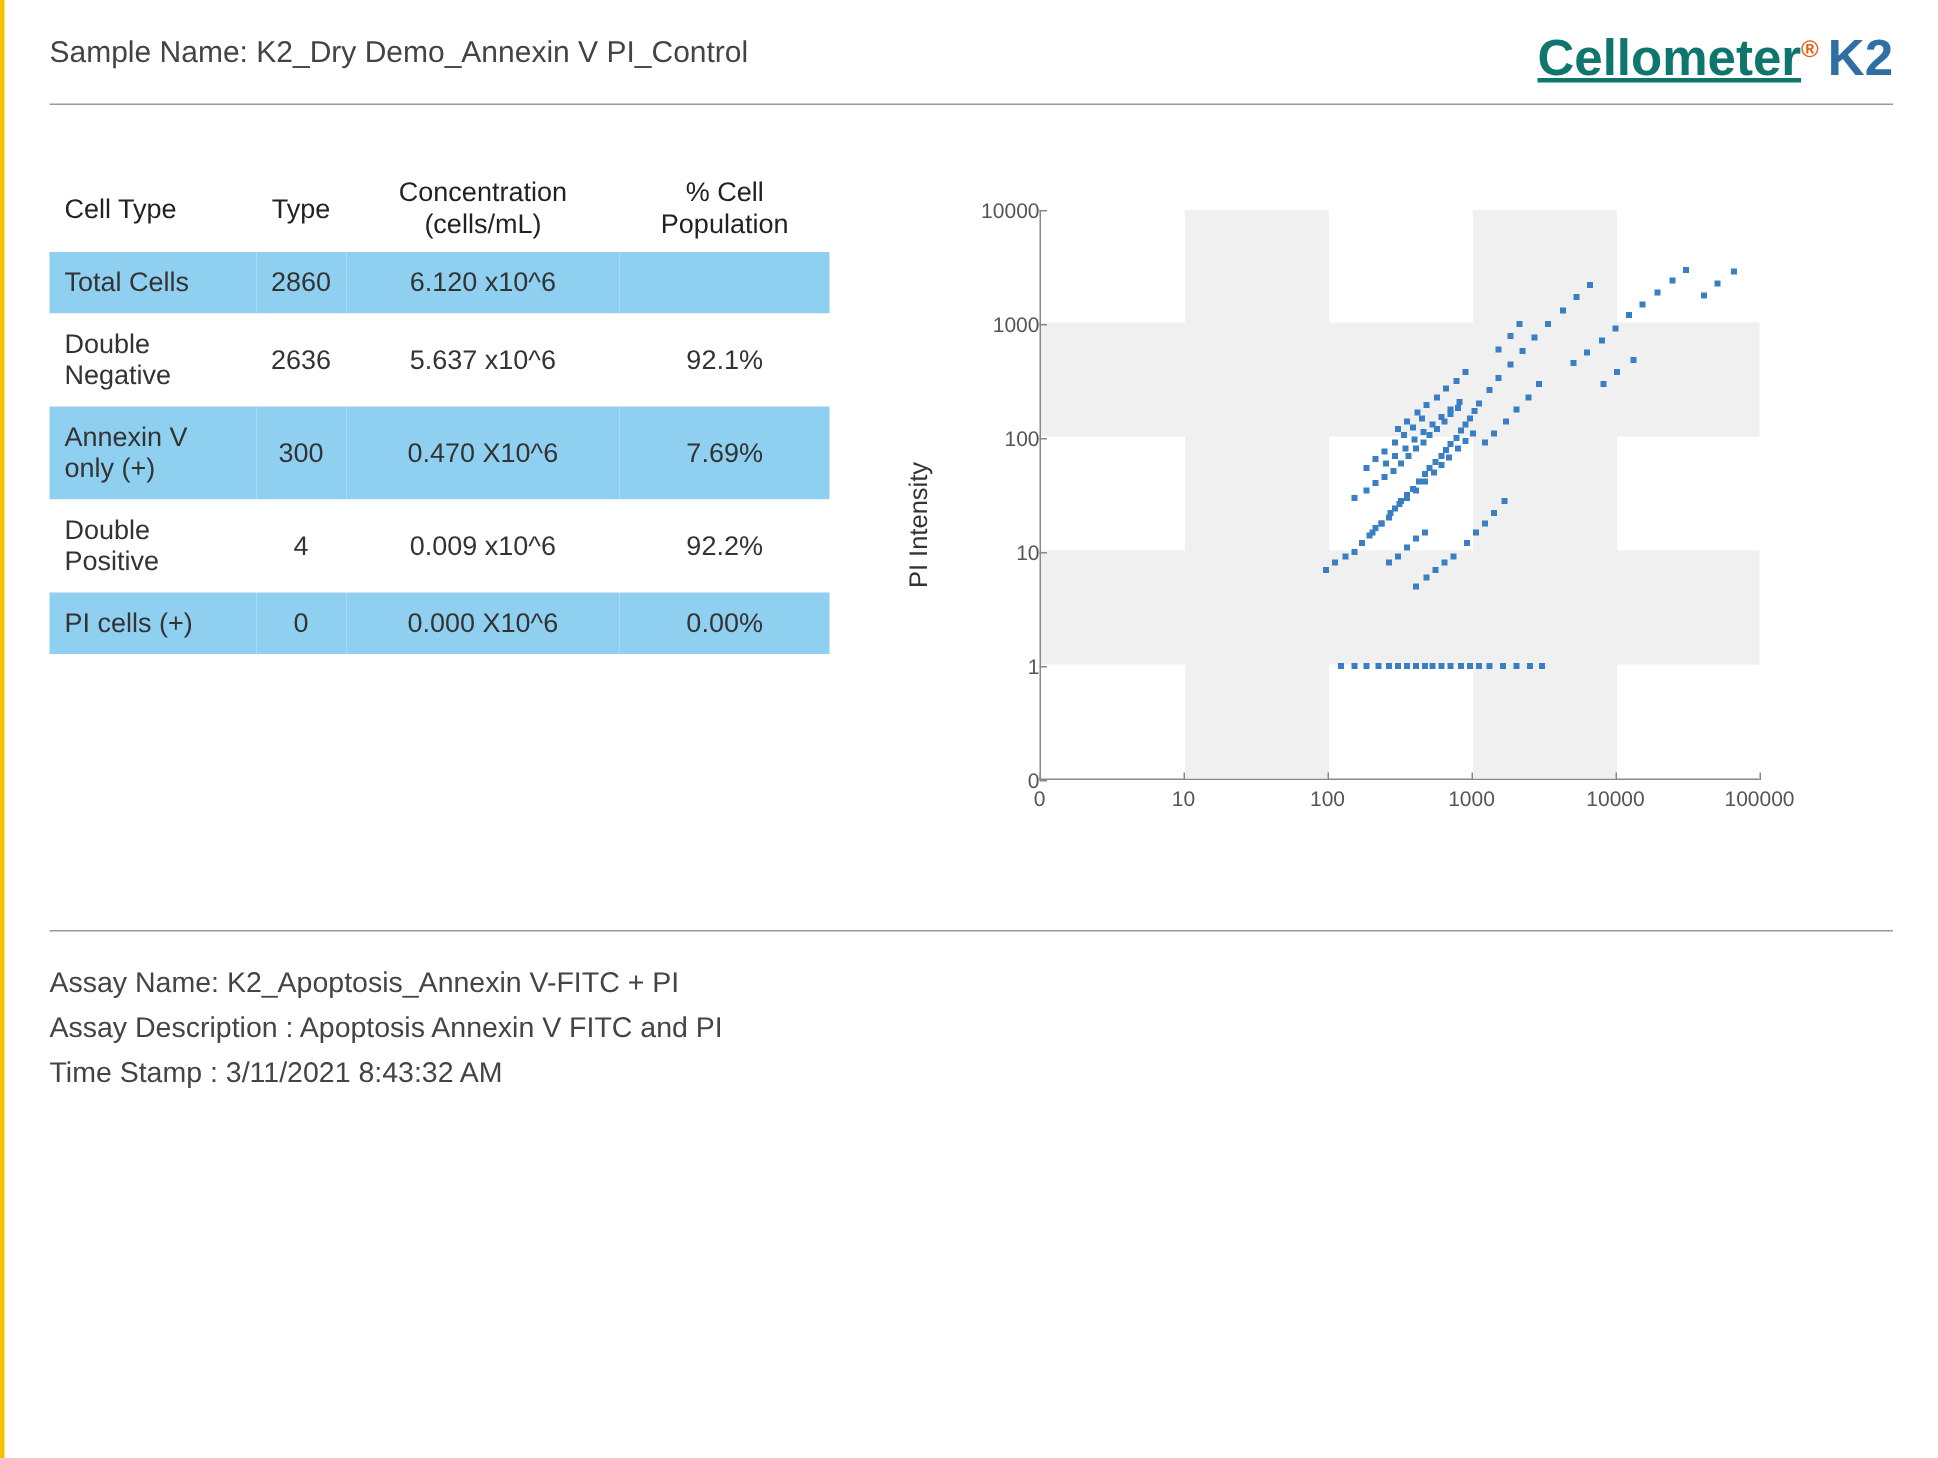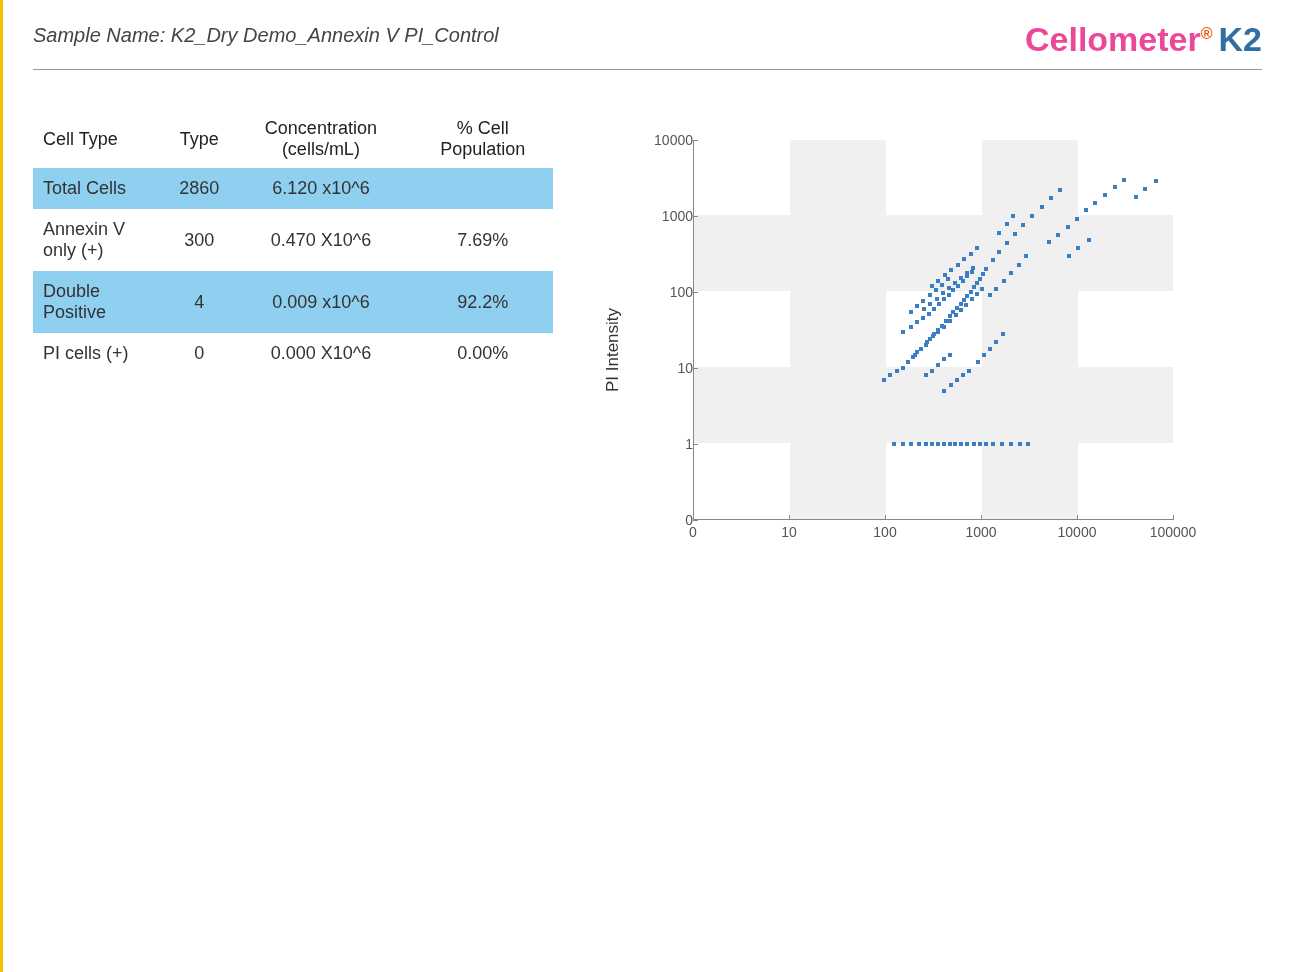--- a/index.html
+++ b/index.html
@@ -1,21 +1,21 @@
 <!DOCTYPE html>
 <html><head>
 <meta charset="utf-8">
 <style>
   html,body{margin:0;padding:0;font-family:"Segoe UI",Arial,sans-serif;color:#333;background:#fff;}
   .page{width:1292px;height:972px;box-sizing:border-box;border-left:3px solid #f2c200;padding:20px 30px 30px 30px;position:relative;}
   .header{display:flex;justify-content:space-between;align-items:flex-start;border-bottom:1px solid #999;padding-bottom:10px;}
   .header-left{font-size:20px;color:#444;}
-  .header-left .line{margin:4px 0;font-style:italic;}
+  .header-left .line{margin:4px 0;}
   .logo{font-size:34px;font-weight:700;white-space:nowrap;}
-  .logo .c1{color:#ec4899;}
+  .logo .c1{color:#0f766e;text-decoration:underline;}
   .logo .reg{color:#e85c12;font-size:16px;vertical-align:super;}
   .logo .c2{color:#2f6fa3;margin-left:6px;}
   .content{display:flex;gap:30px;margin-top:40px;}
   .table-wrap{flex:0 0 520px;}
   table{border-collapse:collapse;width:100%;font-size:18px;}
   th{padding:8px 10px;font-weight:400;text-align:center;vertical-align:middle;color:#222;}
   th:first-child{text-align:left;}
   td{padding:10px 10px;text-align:center;vertical-align:middle;}
   td:first-child{text-align:left;}
   tbody tr:nth-child(odd){background:#8fcff0;}
@@ -62,20 +62,26 @@
             <th>Concentration (cells/mL)</th>
             <th>% Cell Population</th>
           </tr>
         </thead>
         <tbody id="tbody">
             <tr>
               <td>Total Cells</td>
               <td>2860</td>
               <td>6.120 x10^6</td>
               <td></td>
+            </tr>
+            <tr>
+              <td>Double Negative</td>
+              <td>2636</td>
+              <td>5.637 x10^6</td>
+              <td>92.1%</td>
             </tr>
             <tr>
               <td>Annexin V only (+)</td>
               <td>300</td>
               <td>0.470 X10^6</td>
               <td>7.69%</td>
             </tr>
             <tr>
               <td>Double Positive</td>
               <td>4</td>
@@ -267,14 +273,25 @@
           <div class="ytick" style="top: 172px;">100</div>
           <div class="ytick-mark" style="top: 172px;"></div>
           <div class="ytick" style="top: 96px;">1000</div>
           <div class="ytick-mark" style="top: 96px;"></div>
           <div class="ytick" style="top: 20px;">10000</div>
           <div class="ytick-mark" style="top: 20px;"></div>
         </div>
     </div>
   </div>
 
+  <div class="footer">
+    <div class="line">
+      <span>Assay Name:  </span><span>K2_Apoptosis_Annexin V-FITC + PI</span>
+    </div>
+    <div class="line">
+      <span>Assay Description  : </span><span>Apoptosis Annexin V FITC and PI</span>
+    </div>
+    <div class="line">
+      <span>Time Stamp  : </span><span>3/11/2021 8:43:32 AM</span>
+    </div>
+  </div>
 
 </div>
 
 </body></html>

